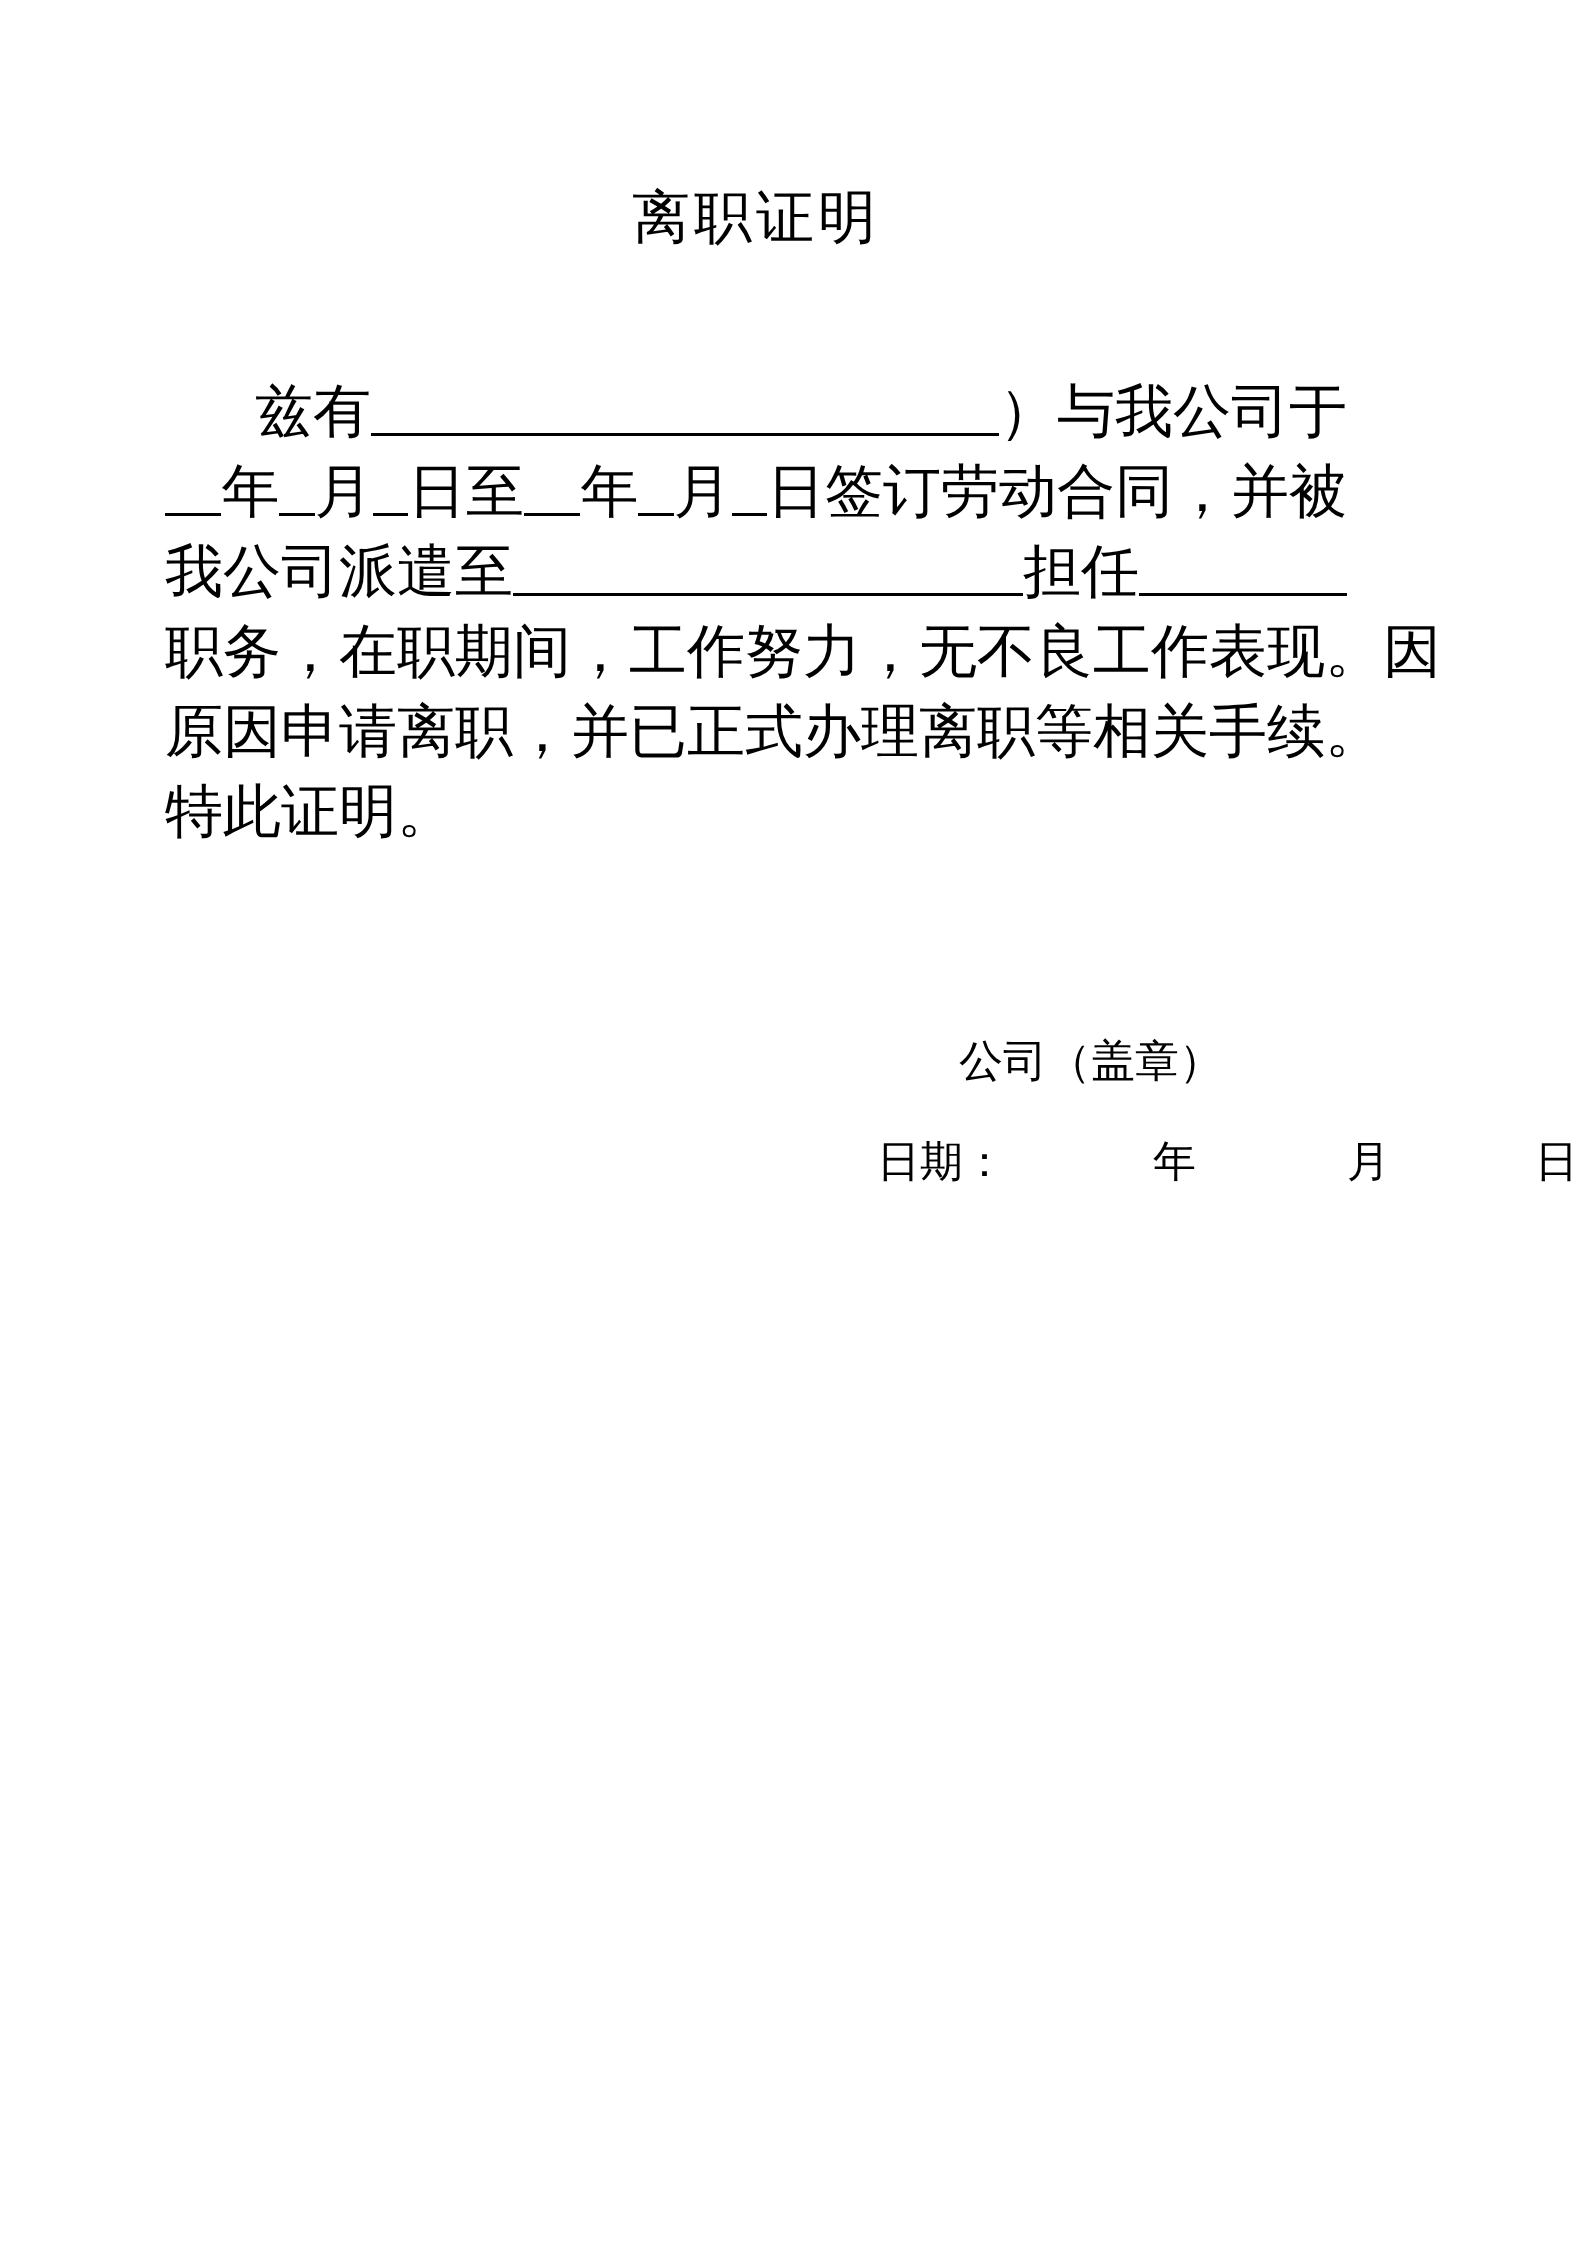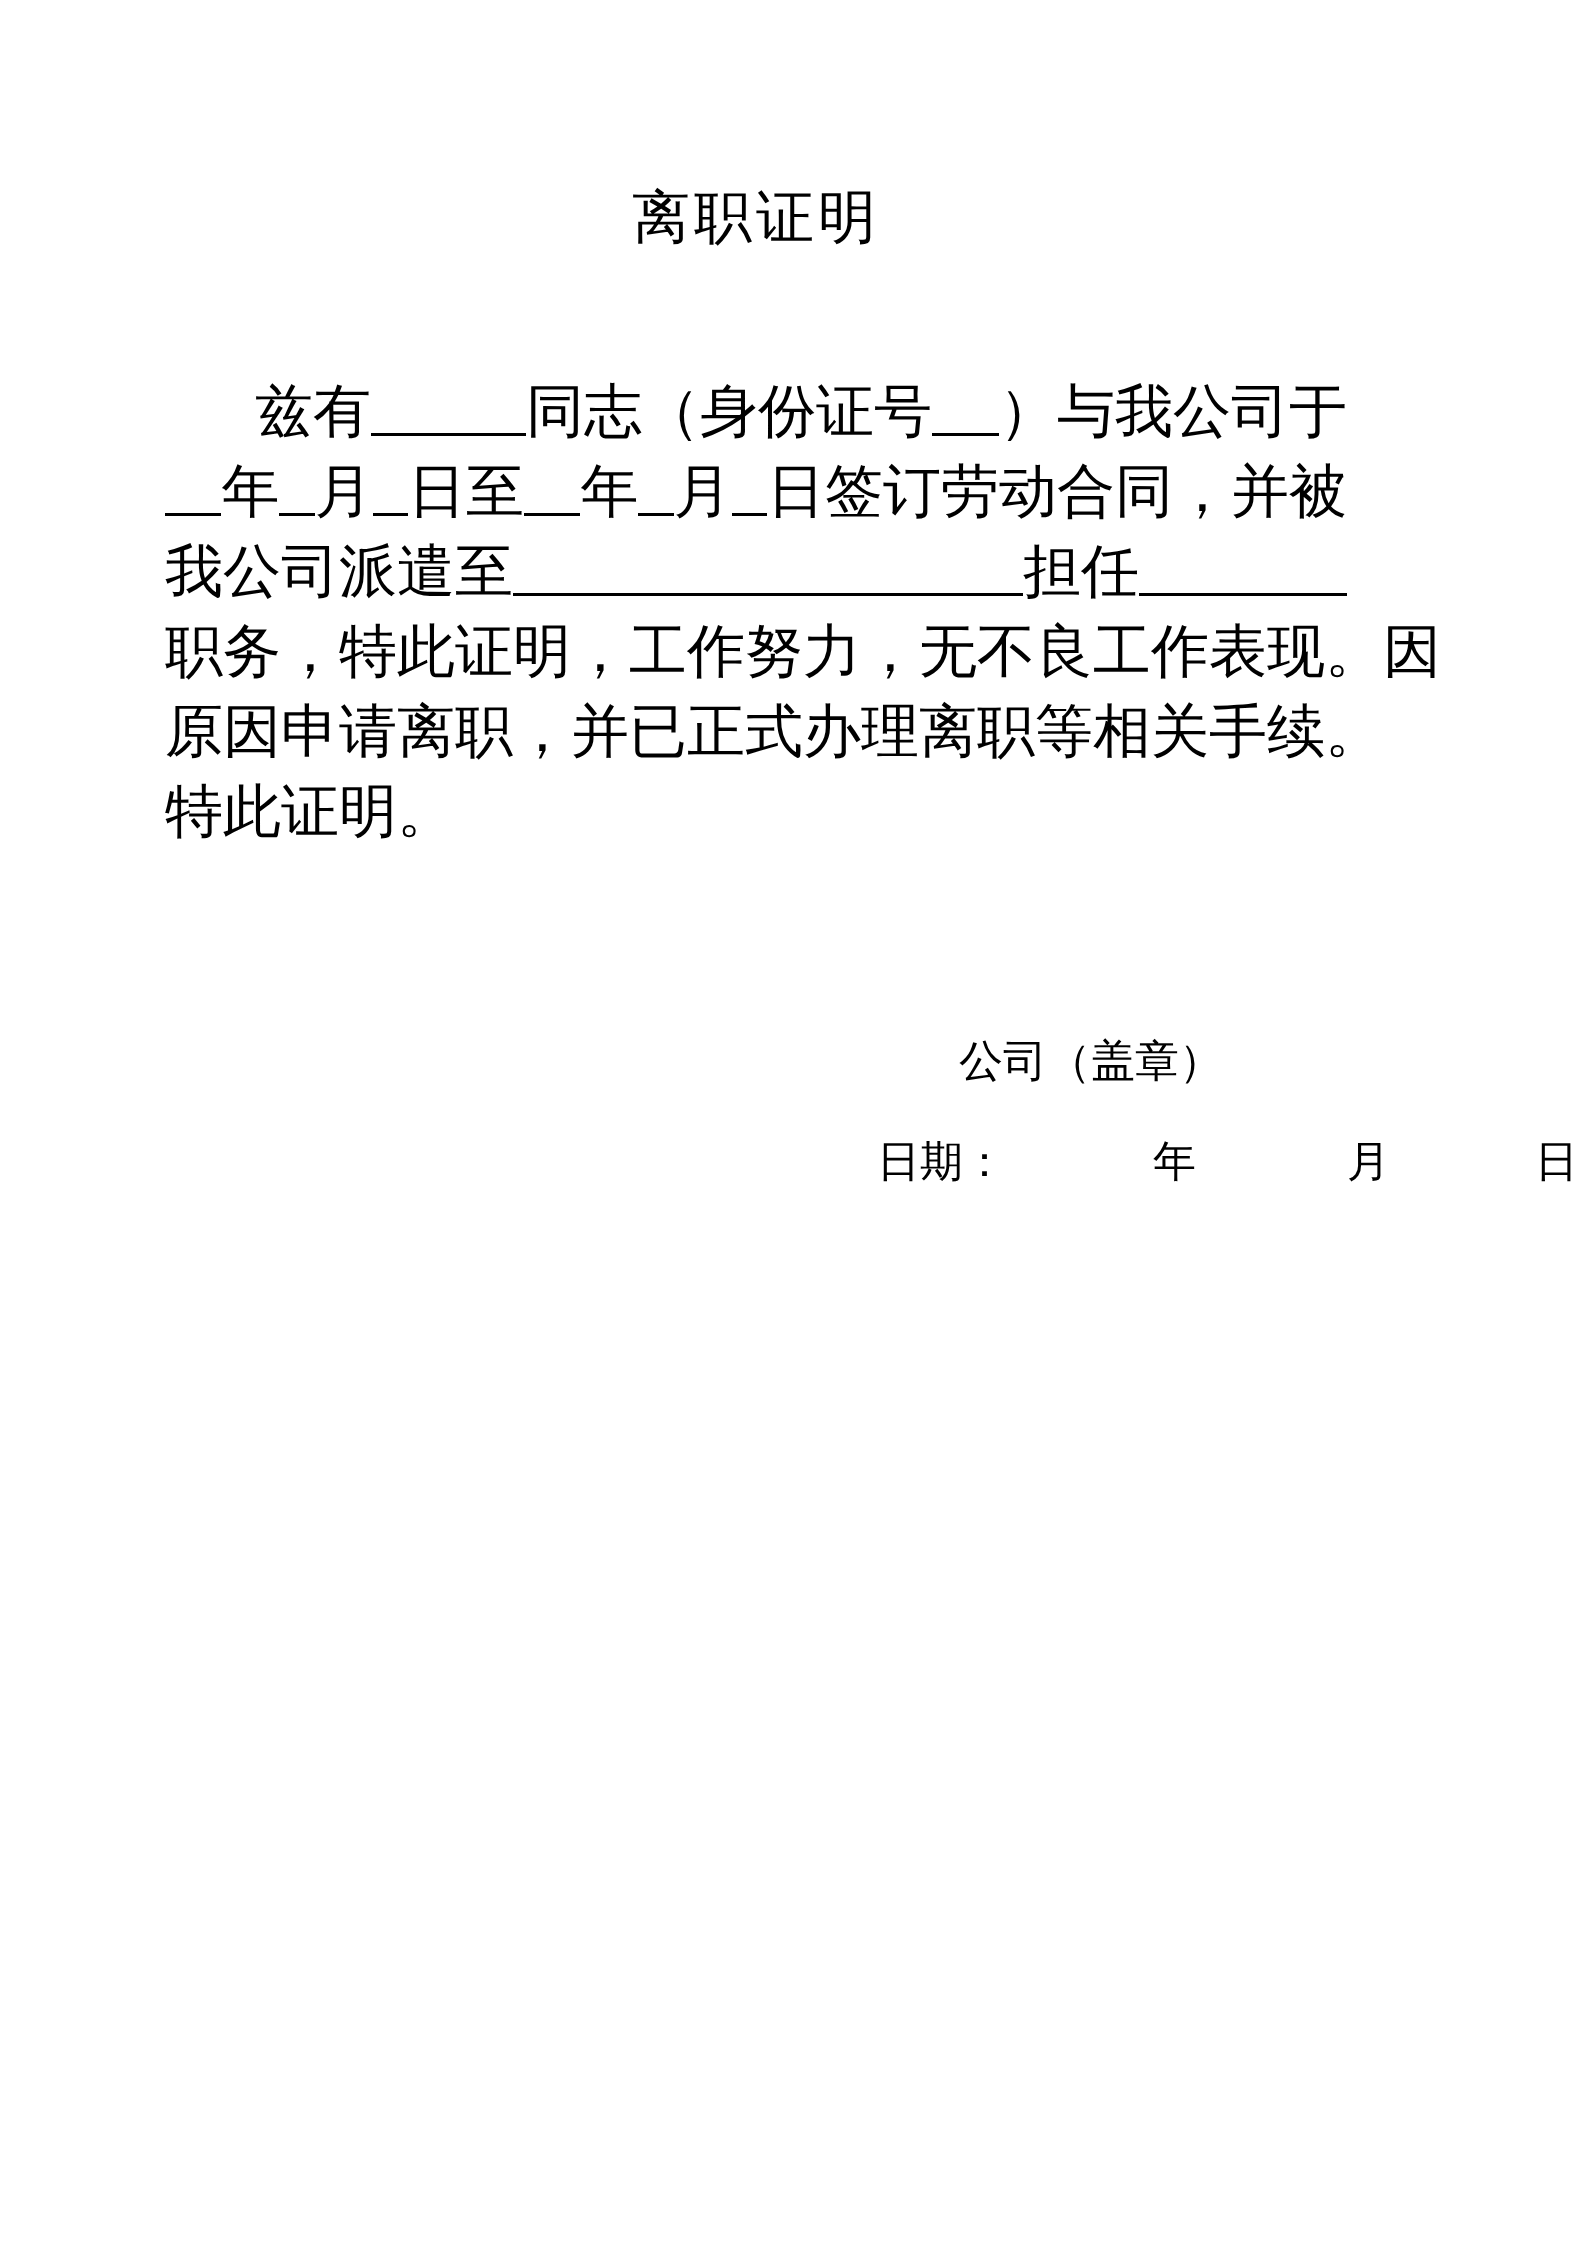--- a/index.html
+++ b/index.html
@@ -79,21 +79,20 @@
   <div class="content">
 
     <div class="doc-title">离职证明</div>
 
     <div class="body-block">
 
       <div class="line">
         <span class="indent"></span>
         <span class="txt">兹有</span>
         <span class="blank w155"></span>
-        <span class="txt">同志（身份证号</span>
         <span class="blank g10"></span>
         <span class="txt">）与我公司于</span>
       </div>
 
       <div class="line">
         <span class="blank g16"></span>
         <span class="txt">年</span>
         <span class="blank g10"></span>
         <span class="txt">月</span>
         <span class="blank g10"></span>
@@ -107,21 +106,21 @@
       </div>
 
       <div class="line">
         <span class="txt">我公司派遣至</span>
         <span class="blank g245"></span>
         <span class="txt">担任</span>
         <span class="blank g10"></span>
       </div>
 
       <div class="line">
-        <span class="txt">职务，特此证明，工作努力，无不良工作表现。因</span>
+        <span class="txt">职务，在职期间，工作努力，无不良工作表现。因</span>
         <span class="blank g10"></span>
       </div>
 
       <div class="line">
         <span class="txt">原因申请离职，并已正式办理离职等相关手续。</span>
       </div>
 
       <div class="line">
         <span class="txt">特此证明。</span>
       </div>

